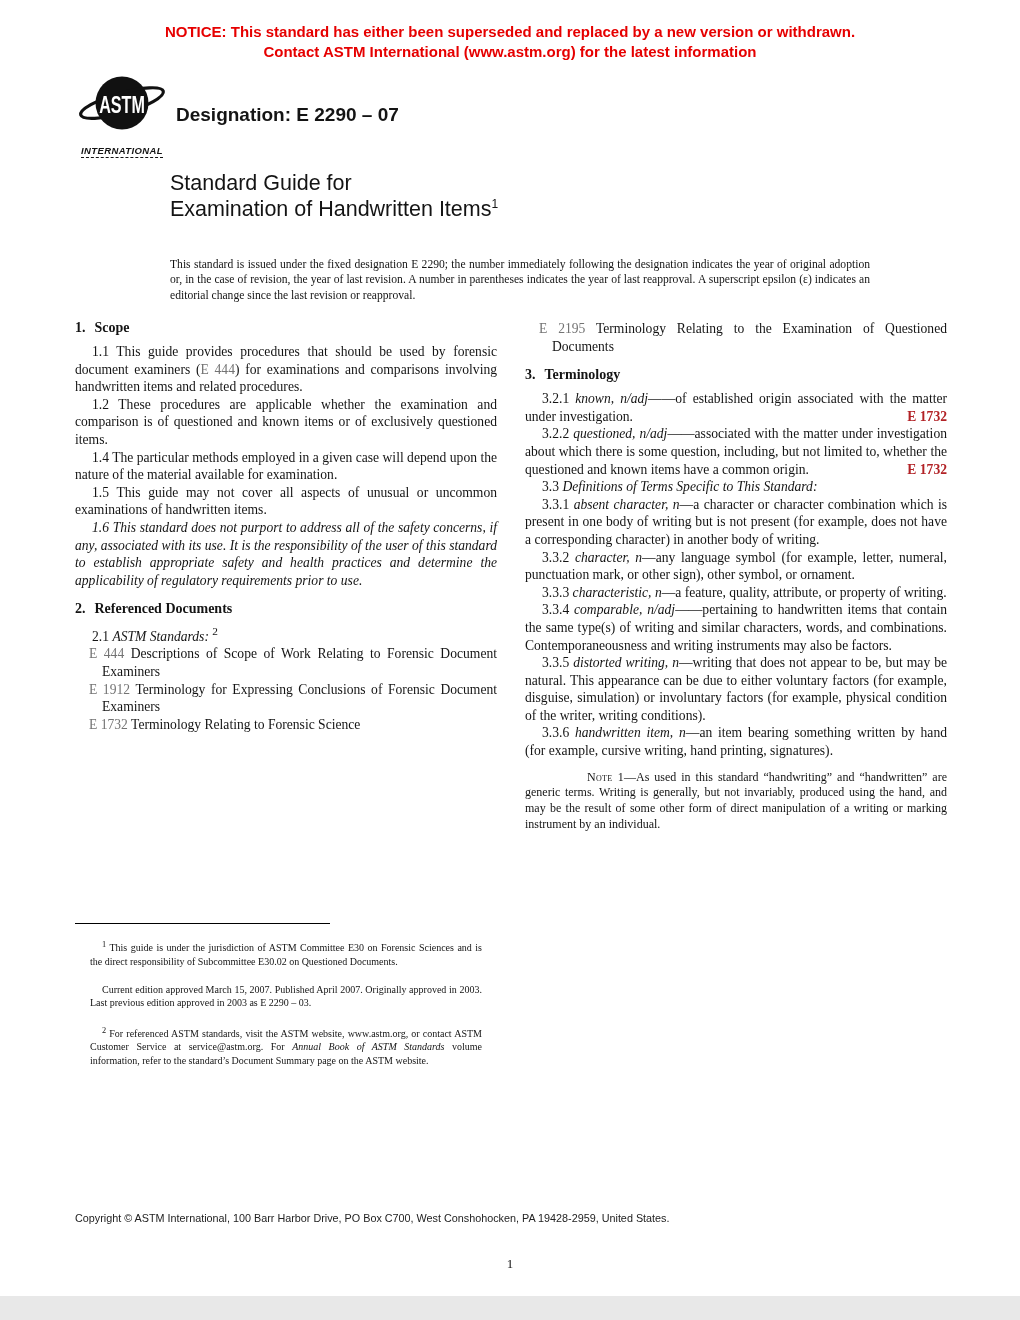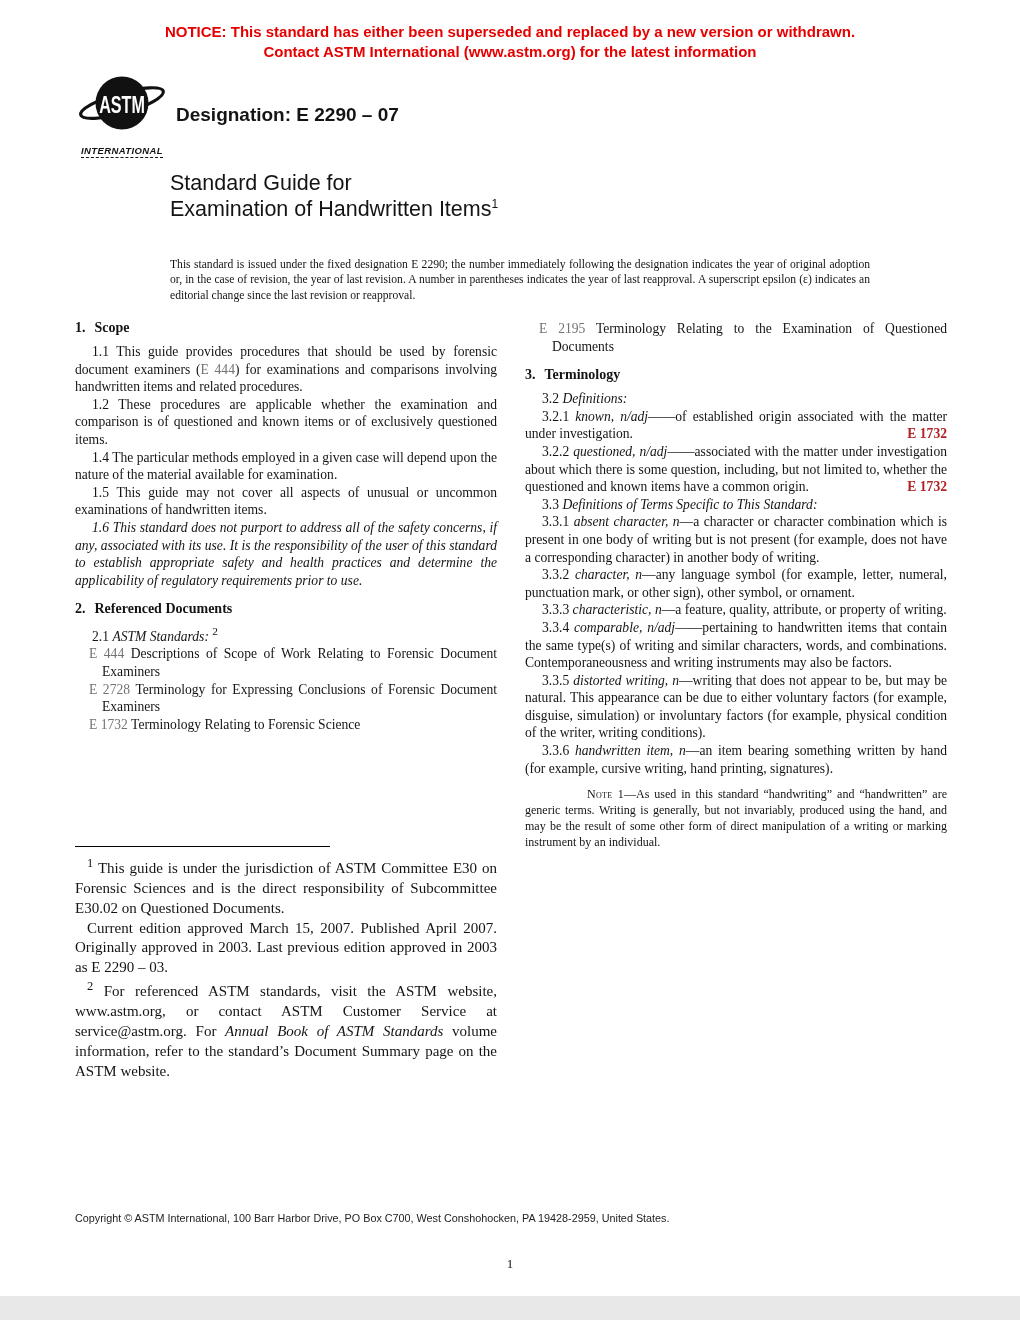--- a/index.html
+++ b/index.html
@@ -44,21 +44,21 @@
   i.trm{font-style:italic;}
 
   
   p.note{font-size:12px;line-height:1.32;text-align:justify;text-indent:15px;
          margin:10px 0 0 0;}
   .smallcaps{font-variant:small-caps;letter-spacing:.3px;margin-left:47px;}
 
   
   .fnblock{margin-top:auto;}
   .fnrule{width:255px;height:1px;background:#000;margin-bottom:8px;}
-  p.fn{font-size:15px;line-height:1.33;text-align:justify;text-indent:12px;margin:0;}
+  p.fn{font-size:10px;line-height:1.33;text-align:justify;text-indent:12px;margin:15px;}
 
   
   .copyright{position:absolute;left:75px;top:1212px;
              font-family:"Liberation Sans", sans-serif;font-size:10.8px;color:#222;}
   .pagenum{position:absolute;left:0;right:0;top:1256px;text-align:center;
            font-size:13px;}
 </style>
 </head>
 <body>
 
@@ -96,38 +96,37 @@
       <p class="body">1.2 These procedures are applicable whether the examination and comparison is of questioned and known items or of exclusively questioned items.</p>
       <p class="body">1.4 The particular methods employed in a given case will depend upon the nature of the material available for examination.</p>
       <p class="body">1.5 This guide may not cover all aspects of unusual or uncommon examinations of handwritten items.</p>
       <p class="body"><i class="trm">1.6 This standard does not purport to address all of the safety concerns, if any, associated with its use. It is the responsibility of the user of this standard to establish appropriate safety and health practices and determine the applicability of regulatory requirements prior to use.</i></p>
 
       <h3 class="sec mt"><span>2.</span><span class="ht">Referenced Documents</span></h3>
 
       <p class="body"><span>2.1 </span><i class="trm">ASTM Standards:</i> <sup>2</sup></p>
 
       <p class="refitem"><a class="rlink">E 444</a><span> Descriptions of Scope of Work Relating to Forensic Document Examiners</span></p>
-      <p class="refitem"><a class="rlink">E 2728</a><span> Terminology for Expressing Conclusions of Forensic Document Examiners</span></p>
+      <p class="refitem"><a class="rlink">E 1912</a><span> Terminology for Expressing Conclusions of Forensic Document Examiners</span></p>
       <p class="refitem"><a class="rlink">E 1732</a><span> Terminology Relating to Forensic Science</span></p>
 
       <div class="fnblock">
         <div class="fnrule"></div>
         <p class="fn"><sup>1</sup><span> This guide is under the jurisdiction of ASTM Committee E30 on Forensic Sciences and is the direct responsibility of Subcommittee E30.02 on Questioned Documents.</span></p>
         <p class="fn">Current edition approved March 15, 2007. Published April 2007. Originally approved in 2003. Last previous edition approved in 2003 as E 2290 – 03.</p>
         <p class="fn"><sup>2</sup><span> For referenced ASTM standards, visit the ASTM website, www.astm.org, or contact ASTM Customer Service at service@astm.org. For </span><i class="trm">Annual Book of ASTM Standards</i><span> volume information, refer to the standard’s Document Summary page on the ASTM website.</span></p>
       </div>
     </div>
 
     <div class="col">
       <p class="refitem"><a class="rlink">E 2195</a><span> Terminology Relating to the Examination of Questioned Documents</span></p>
 
       <h3 class="sec mt"><span>3.</span><span class="ht">Terminology</span></h3>
 
 
-      <p class="body"><span>3.2 </span><i class="trm">Definitions:</i></p>
 
       <p class="body"><span>3.2.1 </span><i class="trm">known, n/adj</i><span>——</span><span>of established origin associated with the matter under investigation.</span><span class="tag">E 1732</span></p>
 
       <p class="body"><span>3.2.2 </span><i class="trm">questioned, n/adj</i><span>——</span><span>associated with the matter under investigation about which there is some question, including, but not limited to, whether the questioned and known items have a common origin.</span><span class="tag">E 1732</span></p>
 
       <p class="body"><span>3.3 </span><i class="trm">Definitions of Terms Specific to This Standard:</i></p>
 
       <p class="body"><span>3.3.1 </span><i class="trm">absent character, n</i><span>—</span><span>a character or character combination which is present in one body of writing but is not present (for example, does not have a corresponding character) in another body of writing.</span></p>
       <p class="body"><span>3.3.2 </span><i class="trm">character, n</i><span>—</span><span>any language symbol (for example, letter, numeral, punctuation mark, or other sign), other symbol, or ornament.</span></p>
       <p class="body"><span>3.3.3 </span><i class="trm">characteristic, n</i><span>—</span><span>a feature, quality, attribute, or property of writing.</span></p>

